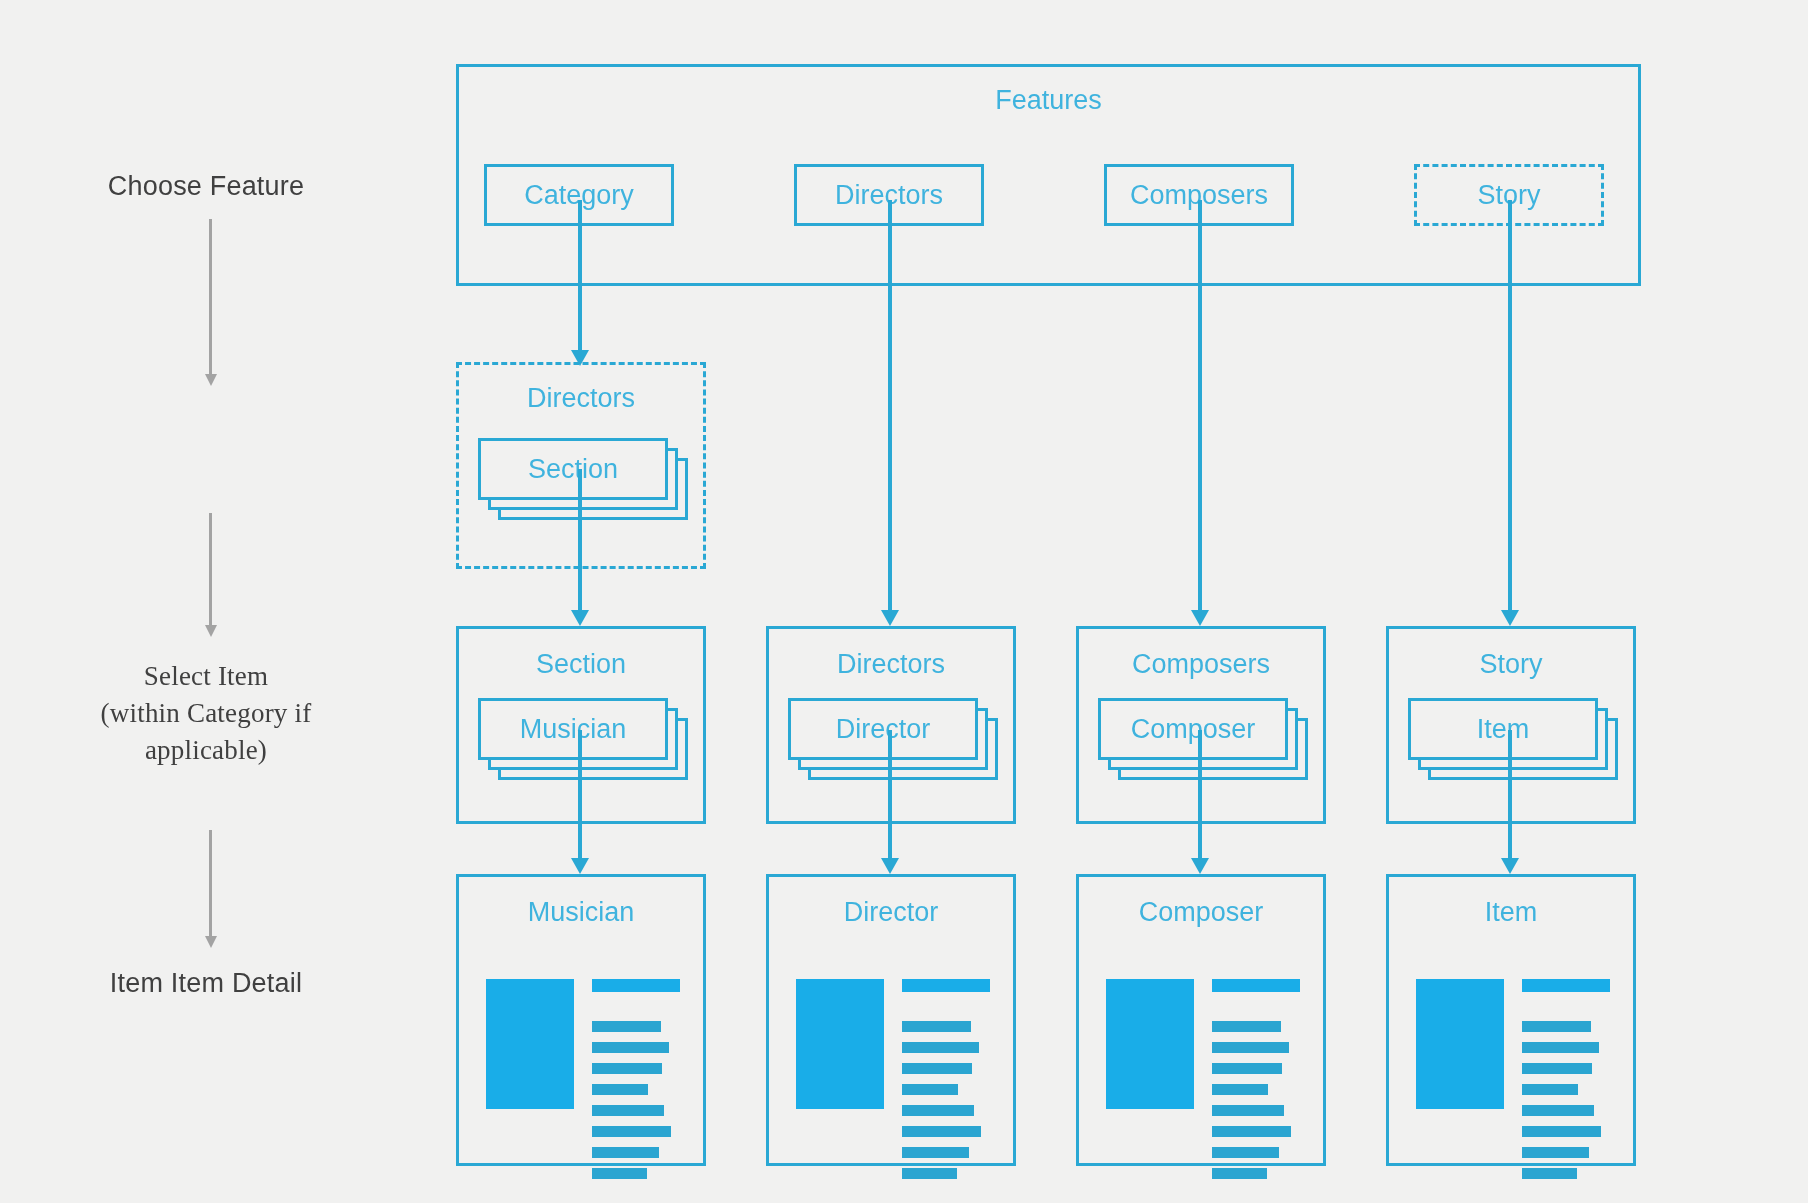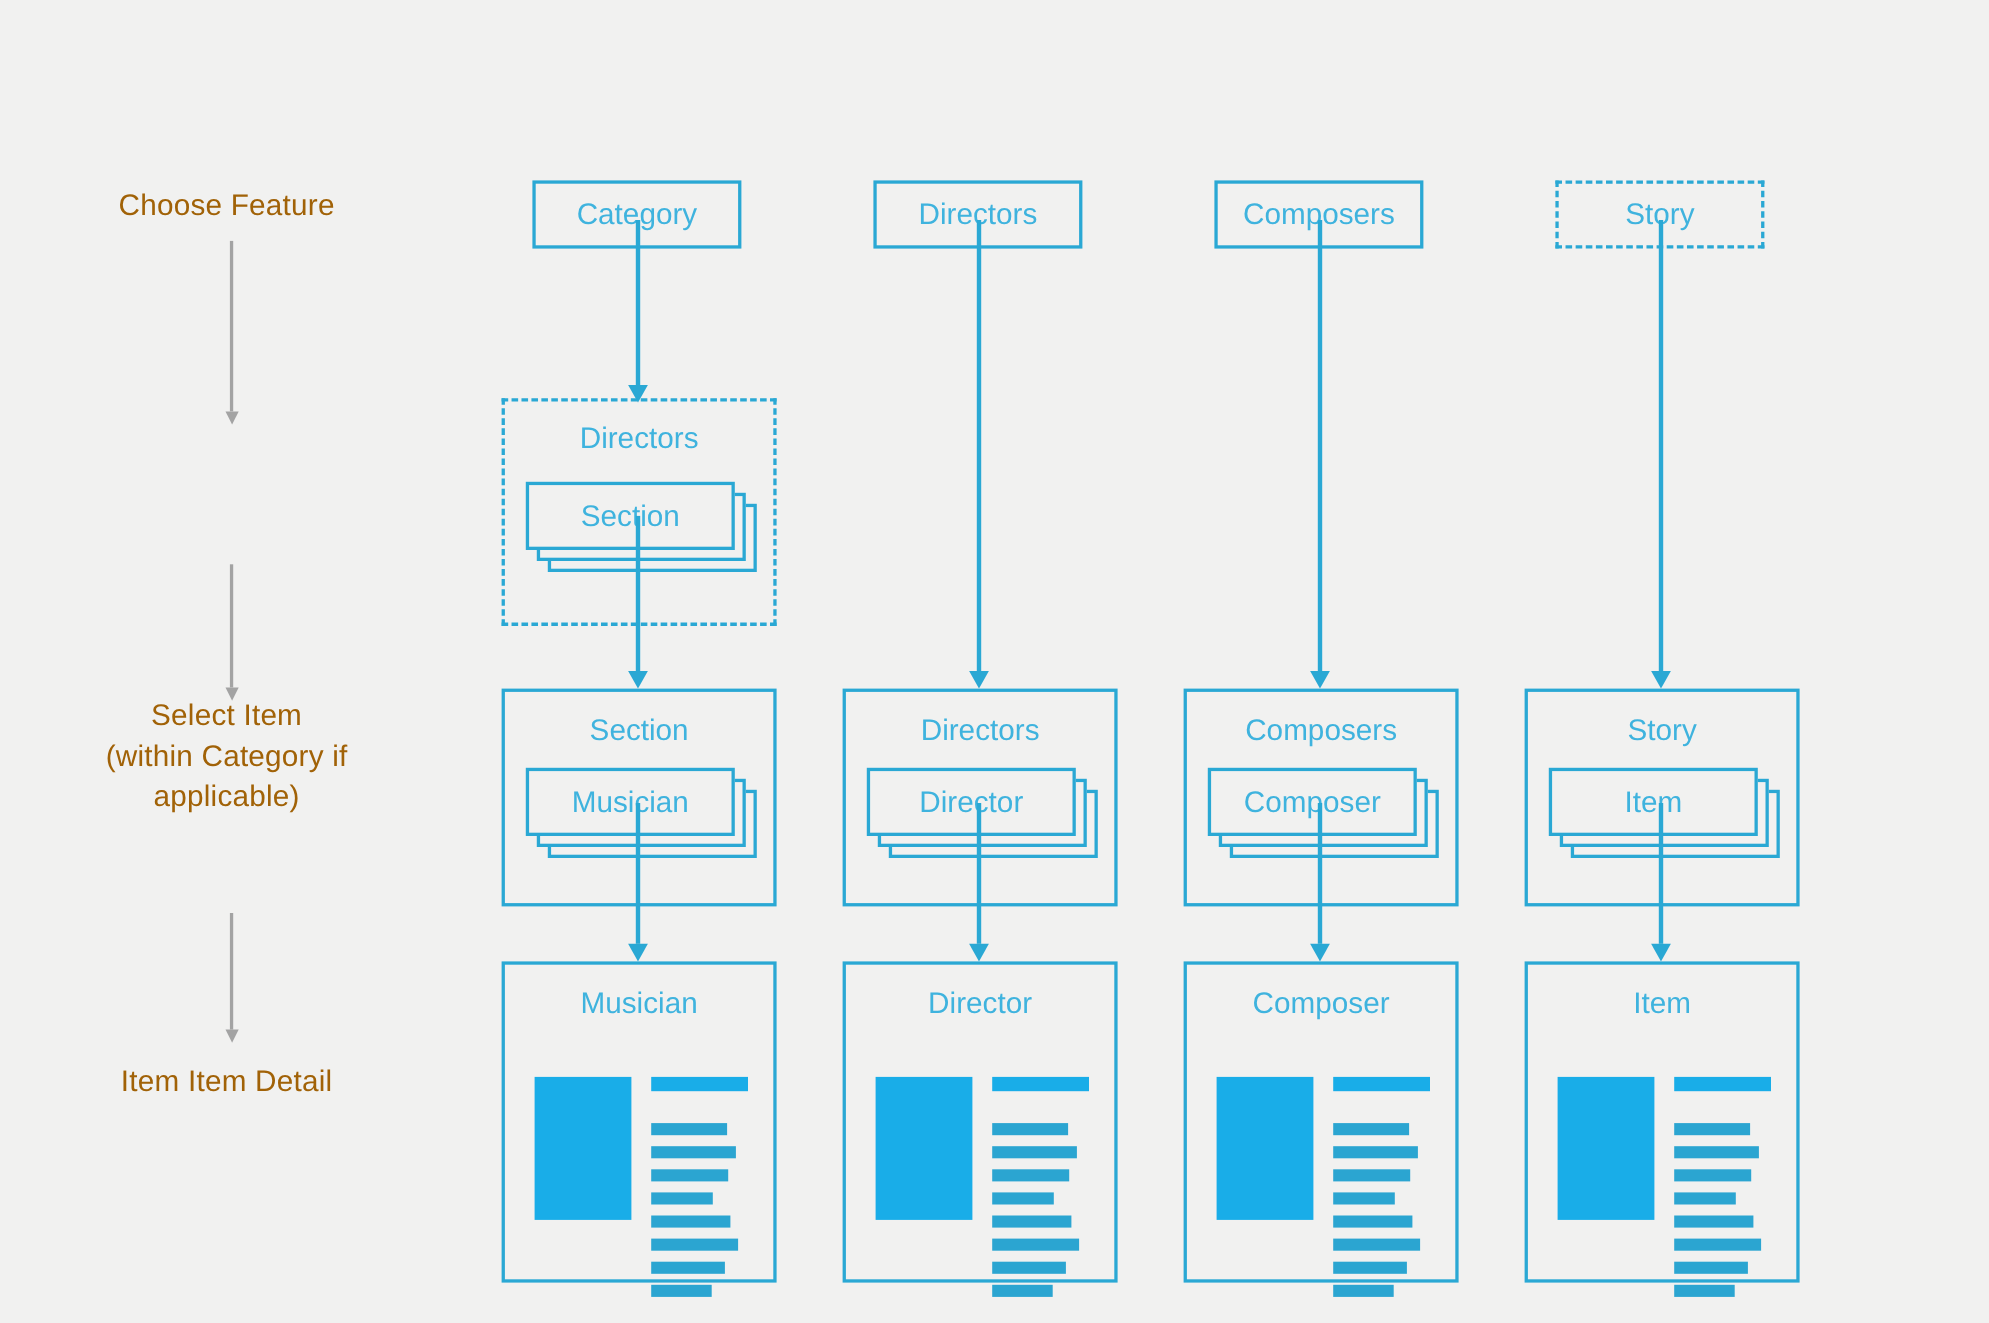--- a/index.html
+++ b/index.html
@@ -18,21 +18,21 @@
     width: 1808px;
     height: 1203px;
   }
 
   
   .rail-label {
     position: absolute;
     width: 300px;
     left: 56px;
     text-align: center;
-    color: #a16207;
+    color: #404040;
     font-size: 27px;
     line-height: 37px;
     letter-spacing: .2px;
     white-space: pre-line;
   }
   .rail-arrow {
     position: absolute;
     left: 205px;
     width: 10px;
   }
@@ -154,31 +154,34 @@
     <div class="shaft" style="top:219px;height:155px;"></div>
     <div class="head" style="top:374px;"></div>
   </div>
 
 
   <div class="rail-arrow">
     <div class="shaft" style="top:513px;height:112px;"></div>
     <div class="head" style="top:625px;"></div>
   </div>
 
-  <div class="rail-label" style="top:632px;">Select Item
+  <div class="rail-label" style="top:658px;font-family:Liberation Serif, serif;">Select Item
 (within Category if
 applicable)</div>
 
   <div class="rail-arrow">
     <div class="shaft" style="top:830px;height:106px;"></div>
     <div class="head" style="top:936px;"></div>
   </div>
 
   <div class="rail-label" style="top:965px;">Item Item Detail</div>
 
+  <div class="box" style="left:456px;top:64px;width:1185px;height:222px;">
+    <div class="box-title" style="top:18px;">Features</div>
+  </div>
 
   <div class="chip" style="left:484px;top:164px;width:190px;height:62px;">
     <span>Category</span>
   </div>
   <div class="chip" style="left:794px;top:164px;width:190px;height:62px;">
     <span>Directors</span>
   </div>
   <div class="chip" style="left:1104px;top:164px;width:190px;height:62px;">
     <span>Composers</span>
   </div>

